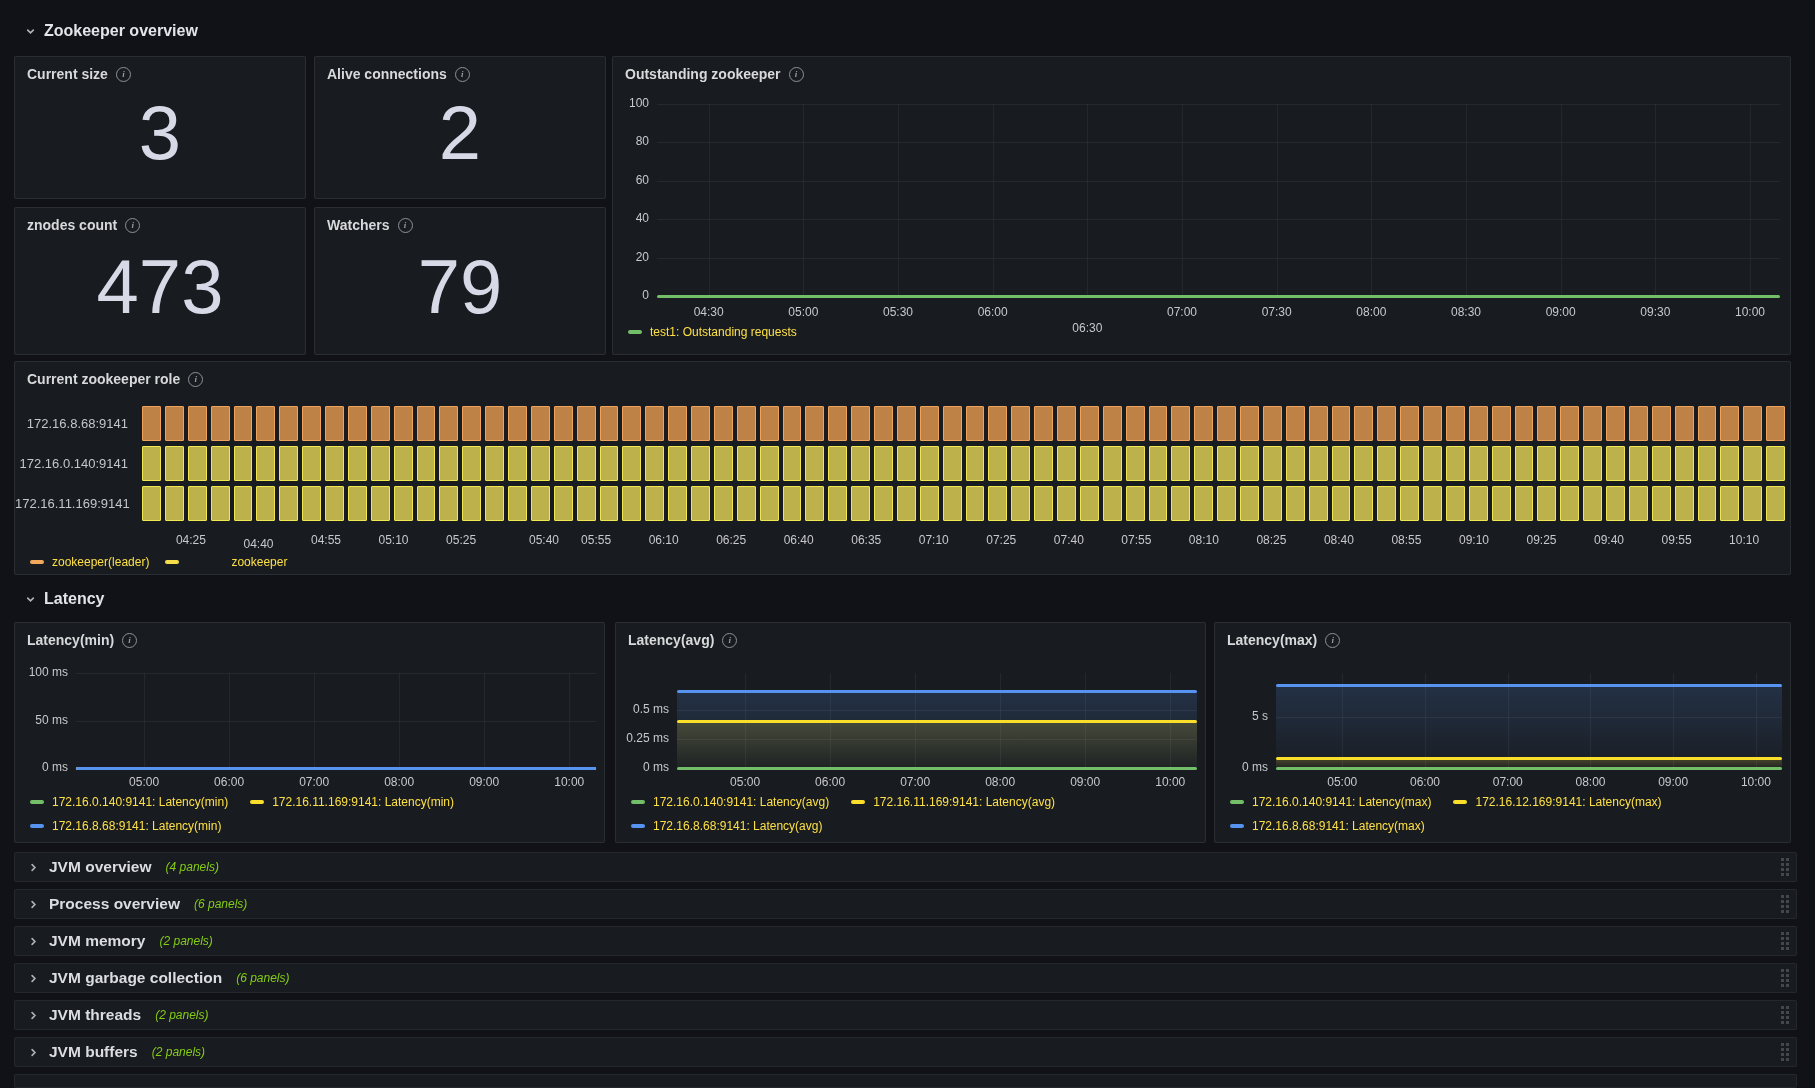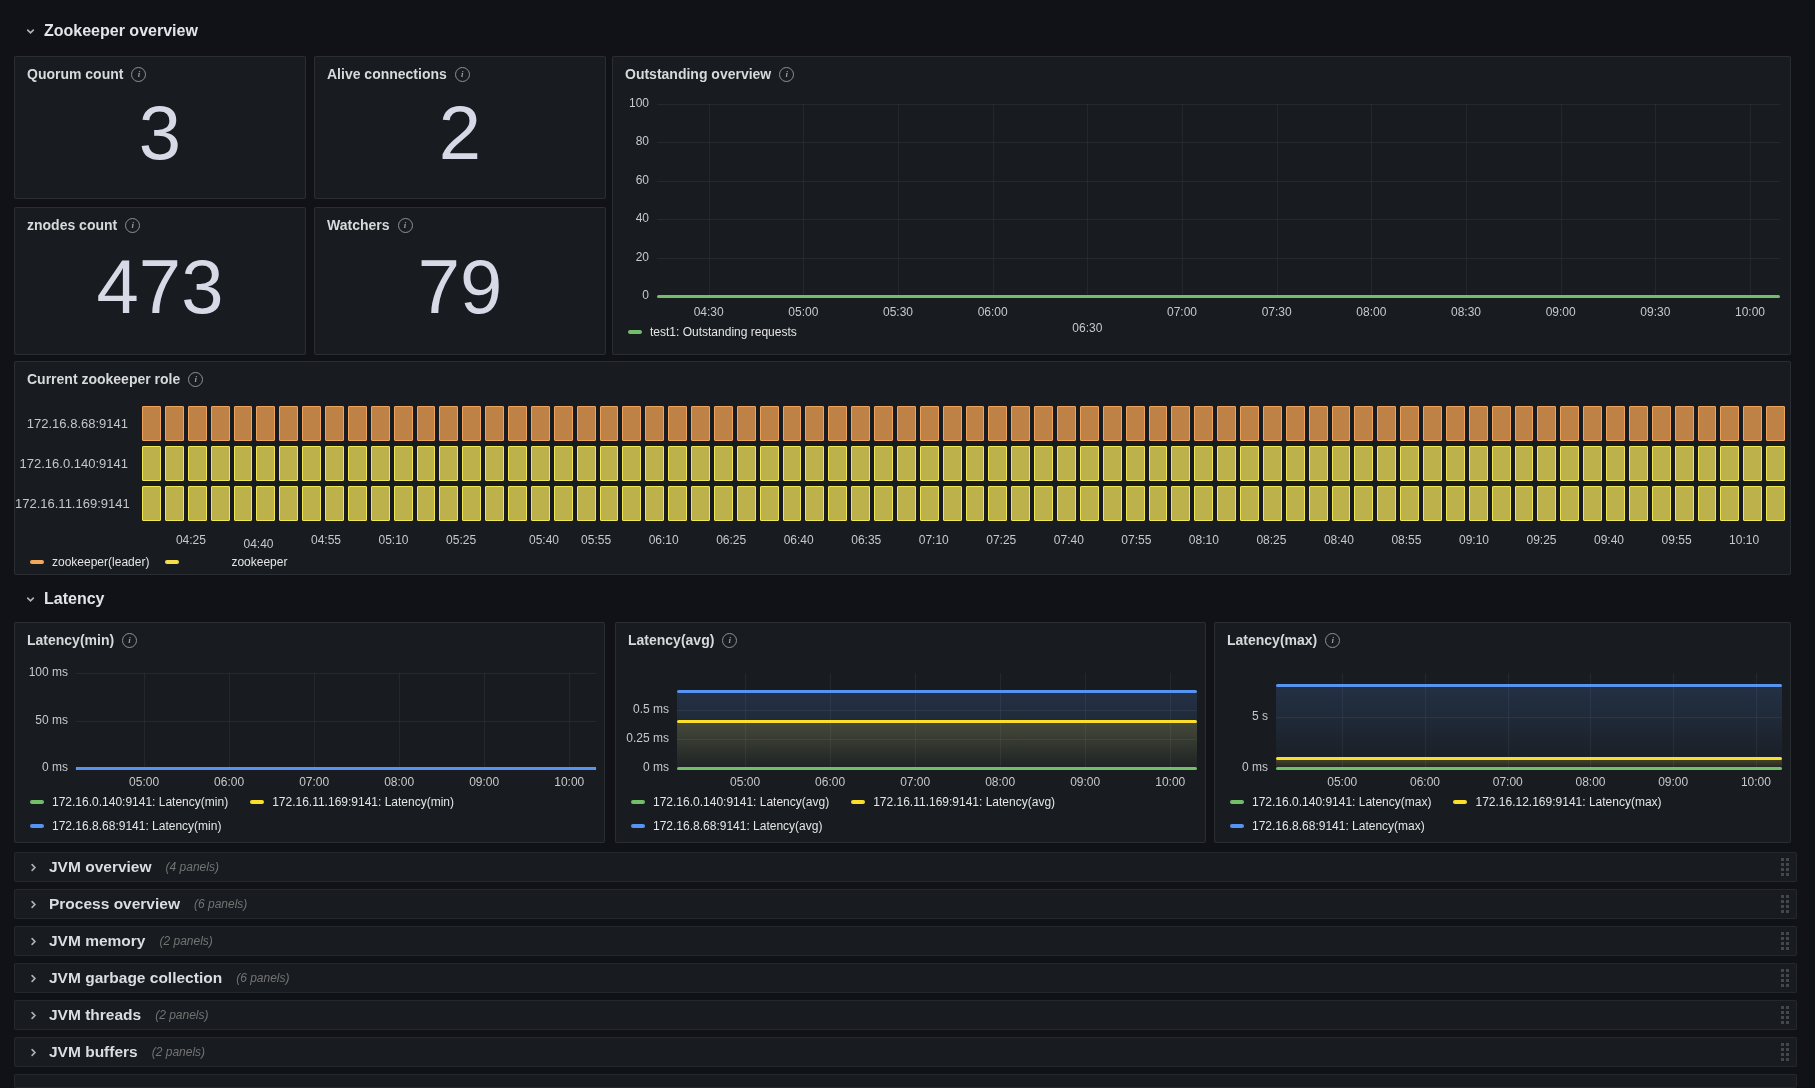--- a/index.html
+++ b/index.html
@@ -23,33 +23,33 @@
 
   .chart-area { position:absolute; inset:0; }
   .hgrid { position:absolute; height:1px; background:rgba(204,204,220,0.08); }
   .vgrid { position:absolute; width:1px; background:rgba(204,204,220,0.07); }
   .ytick { position:absolute; text-align:right; font-size:12px; color:#c8c9cd; }
   .xtick { position:absolute; transform:translateX(-50%); font-size:12px; color:#c8c9cd; white-space:nowrap; }
   .sline { position:absolute; height:3px; border-radius:2px; }
   .sarea { position:absolute; }
   .legend-row { position:absolute; display:flex; align-items:center; white-space:nowrap; }
   .legend-item { display:inline-flex; align-items:center; margin-right:22px;
-                 font-size:12px; color:#e5e5e5; cursor:pointer; }
+                 font-size:12px; color:#fde047; cursor:pointer; }
   .dash { width:14px; height:4px; border-radius:2px; display:inline-block; margin-right:8px; }
 
   .role-row { position:absolute; display:flex; gap:4px; }
   .role-block { flex:1 1 0; border-radius:1px; box-sizing:border-box; }
   .role-label { position:absolute; left:0; width:113px; text-align:right;
                 font-size:13px; color:#c5c6ca; }
 
   .crow { position:relative; height:30px; background:#181b1f; border:1px solid rgba(204,204,220,0.07);
           border-radius:2px; margin-bottom:7px; display:flex; align-items:center;
           padding-left:12px; box-sizing:border-box; cursor:pointer; }
   .crow .ctitle { font-size:15.5px; font-weight:700; color:#dcdde1; margin-left:9px; }
-  .crow .ccount { font-size:12px; font-style:italic; color:#737373; margin-left:14px; }
+  .crow .ccount { font-size:12px; font-style:italic; color:#84cc16; margin-left:14px; }
   .crow .handle { position:absolute; right:12px; top:50%; margin-top:-9px; width:3px; height:3px;
                   background:#45474c;
                   box-shadow:5px 0 0 #45474c,0 5px 0 #45474c,5px 5px 0 #45474c,
                              0 10px 0 #45474c,5px 10px 0 #45474c,0 15px 0 #45474c,5px 15px 0 #45474c; }
   .crow-sliver { position:absolute; left:14px; width:1783px; top:1074px; height:14px;
                  background:#181b1f; border:1px solid rgba(204,204,220,0.07);
                  border-radius:2px; box-sizing:border-box; }
 </style>
 </head>
 <body>
@@ -60,21 +60,21 @@
     <span>
         <svg width="13" height="13" viewBox="0 0 14 14">
           <path d="M4 5.5 L7 8.5 L10 5.5" stroke="#aeb0b5" stroke-width="1.8" fill="none" stroke-linecap="round"></path>
         </svg>
       </span>
     <span>Zookeeper overview</span>
   </div>
 
   <div class="panel" style="left:14px; top:56px; width:292px; height:143px;">
     <div class="ptitle">
-      <span>Quorum count</span>
+      <span>Current size</span>
       <span class="info-icon">i</span>
     </div>
     <div class="stat-big">3</div>
   </div>
 
   <div class="panel" style="left:314px; top:56px; width:292px; height:143px;">
     <div class="ptitle">
       <span>Alive connections</span>
       <span class="info-icon">i</span>
     </div>
@@ -92,21 +92,21 @@
   <div class="panel" style="left:314px; top:207px; width:292px; height:148px;">
     <div class="ptitle">
       <span>Watchers</span>
       <span class="info-icon">i</span>
     </div>
     <div class="stat-big">79</div>
   </div>
 
   <div class="panel" id="chart-outstanding" style="left:612px; top:56px; width:1179px; height:299px;">
     <div class="ptitle">
-      <span>Outstanding overview</span>
+      <span>Outstanding zookeeper</span>
       <span class="info-icon">i</span>
     </div>
     <div class="chart-area">
         <div class="hgrid" style="left: 44px; width: 1123px; top: 47px;"></div>
         <div class="ytick" style="left: 0px; width: 36px; top: 39px;">100</div>
         <div class="hgrid" style="left: 44px; width: 1123px; top: 85.4px;"></div>
         <div class="ytick" style="left: 0px; width: 36px; top: 77.4px;">80</div>
         <div class="hgrid" style="left: 44px; width: 1123px; top: 123.8px;"></div>
         <div class="ytick" style="left: 0px; width: 36px; top: 115.8px;">60</div>
         <div class="hgrid" style="left: 44px; width: 1123px; top: 162.2px;"></div>

